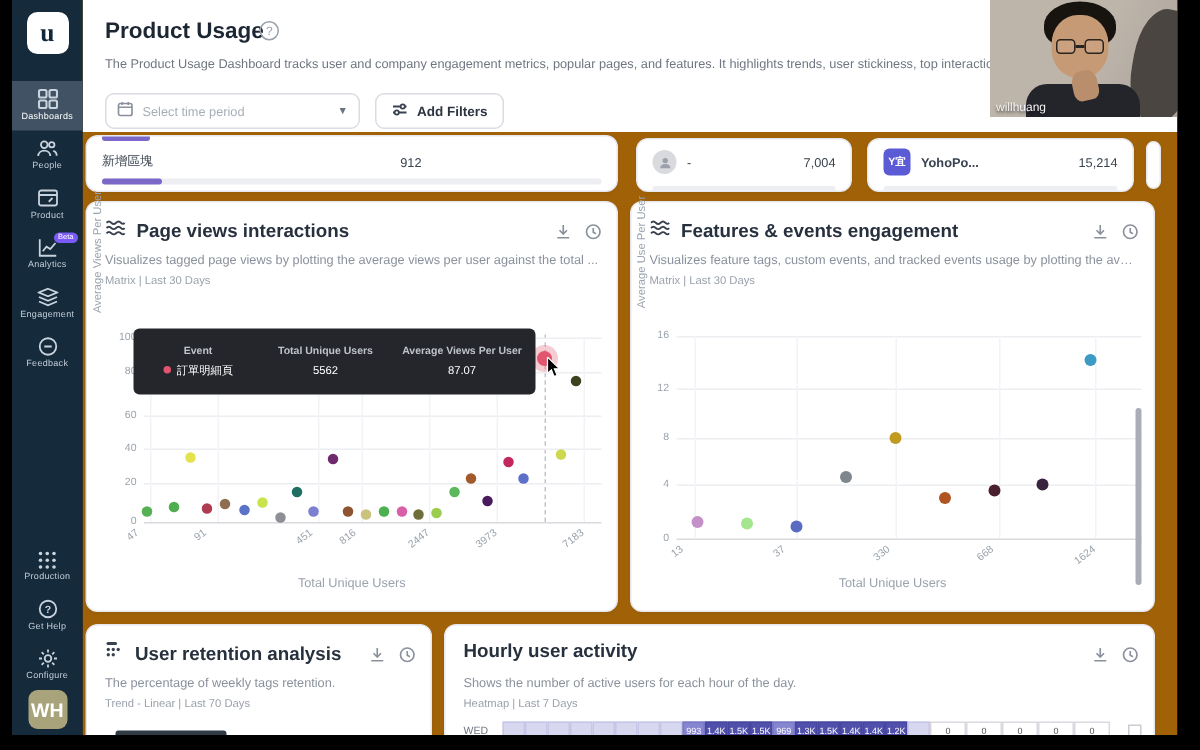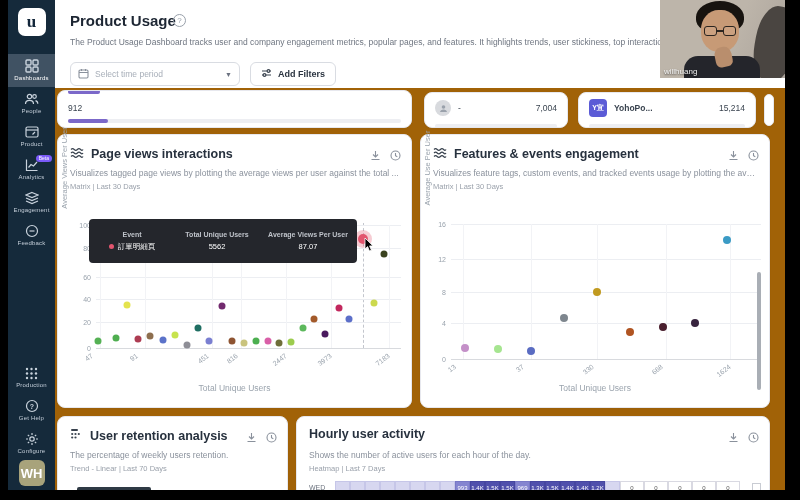--- a/index.html
+++ b/index.html
@@ -292,20 +292,21 @@
               </g>
             </svg>
         </span>
         <span>Add Filters</span>
       </div>
     </div>
 
     <div class="card m-card1">
       <div class="m-cutbar"></div>
       <div class="m-row" style="height:28px;margin-top:3px;">
+        <span class="m-label" style="flex:1;">新增區塊</span>
         <span class="m-value" style="margin-right:120px;">912</span>
       </div>
       <div class="m-track">
           <div class="m-fill" style="width:12%;"></div>
         </div>
     </div>
 
     <div class="card m-card2">
       <div class="m-row" style="height:30px;gap:7px;">
         <span class="m-avatar">
@@ -535,21 +536,21 @@
         </span>
         <span class="icon-gray">
           <svg width="11" height="11" viewBox="0 0 11 11">
               <g fill="none" stroke="currentColor" stroke-width="1.1">
                 <circle cx="5.5" cy="5.5" r="4.5"></circle>
                 <path d="M5.5 3v2.8l1.8 1"></path>
               </g>
             </svg>
         </span>
       </div>
-      <div class="c-desc">The percentage of weekly users retention.</div>
+      <div class="c-desc">The percentage of weekly tags retention.</div>
       <div class="c-meta">Trend - Linear | Last 70 Days</div>
       <div class="ret-sliver"></div>
     </div>
 
     <div class="card b-card" id="cardD">
       <div class="c-head">
         <span class="c-title">Hourly user activity</span>
       </div>
       <div class="c-icons">
         <span class="icon-gray">

